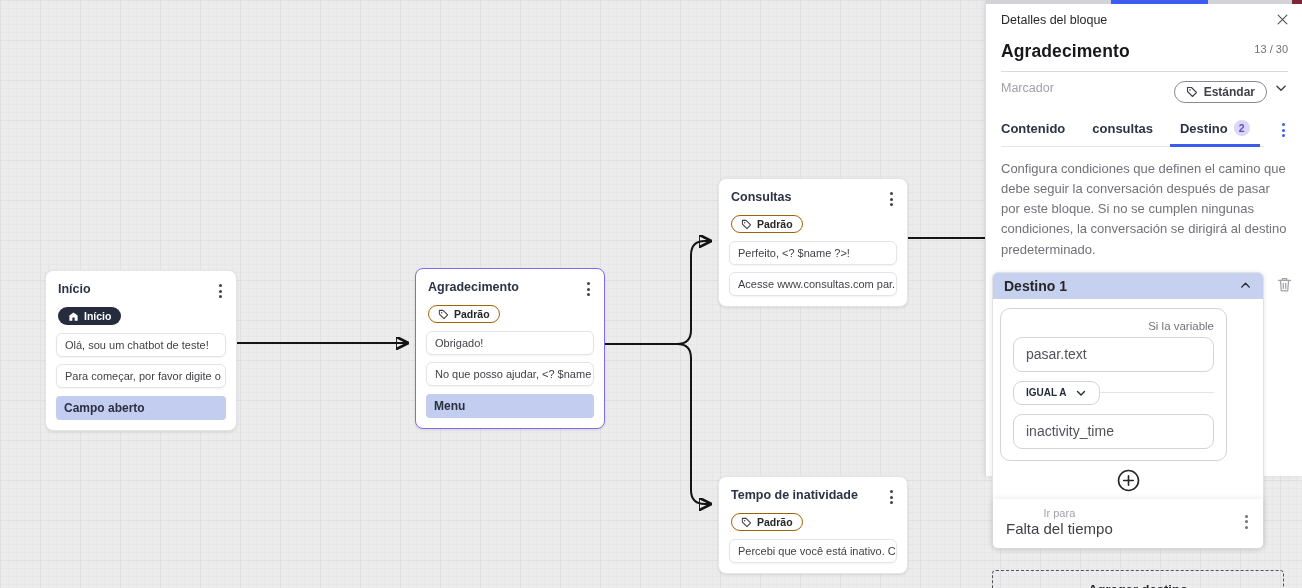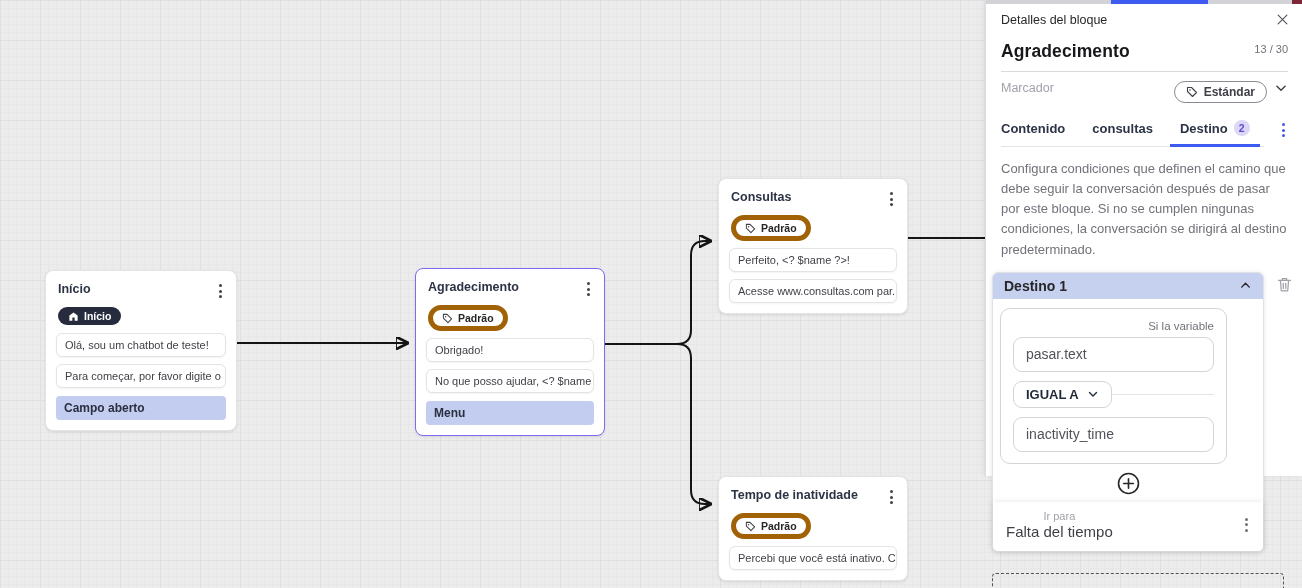--- a/index.html
+++ b/index.html
@@ -24,21 +24,21 @@
   .node.selected { border:1.5px solid #7b6cf0; }
   .node-head { display:flex; justify-content:space-between; align-items:flex-start; padding:11px 12px 0 12px; }
   .node-title { font-size:12.5px; font-weight:700; color:#2c3345; }
   .kebab { display:inline-flex; flex-direction:column; gap:2.5px; color:#3f3f46; padding:2px; cursor:pointer; }
   .kebab i { width:3px; height:3px; border-radius:50%; background:currentColor; }
   .kebab.blue { color:#3d5af1; }
   .kebab.gray { color:#71717a; }
   .badge-dark { display:inline-flex; align-items:center; gap:5px; margin:7px 12px 0 12px;
     background:#262c3d; color:#fff; border-radius:999px; padding:3px 10px; font-size:10.5px; font-weight:700; }
   .badge-outline { display:inline-flex; align-items:center; gap:5px; margin:7px 12px 0 12px;
-    background:#fff; color:#27272a; border:5px solid #a16207; border-radius:999px; padding:2px 9px; font-size:10.5px; font-weight:700; }
+    background:#fff; color:#27272a; border:1px solid #a16207; border-radius:999px; padding:2px 9px; font-size:10.5px; font-weight:700; }
   .bubble { margin:7px 10px 0 10px; background:#fff; border:1px solid #e4e4e7; border-radius:6px;
     box-shadow:0 1px 2px rgba(0,0,0,.05); padding:5px 8px; font-size:11px; color:#3f3f46;
     white-space:nowrap; overflow:hidden; }
   .action { margin:8px 10px 10px 10px; background:#c3cdf0; border-radius:4px; padding:5px 8px;
     font-size:12px; font-weight:700; color:#2a3040; }
 
   #node-inicio        { left:45px;  top:270px; width:192px; }
   #node-agradecimento { left:415px; top:268px; width:190px; }
   #node-consultas     { left:718px; top:178px; width:190px; }
   #node-tempo         { left:718px; top:476px; width:190px; }
@@ -82,21 +82,21 @@
   .dest-head { background:#c6d0ef; border-radius:5px 5px 0 0; padding:5px 11px; display:flex;
     justify-content:space-between; align-items:center; font-size:14px; font-weight:700; color:#27272a; cursor:pointer; }
   .dest-body { padding:9px 36px 0 7px; }
   .cond-card { border:1px solid #d4d4d8; border-radius:10px; padding:11px 12px; background:#fff; }
   .cond-label { font-size:11.5px; color:#71717a; margin-bottom:5px;text-align:right; }
   .input-box { border:1px solid #d4d4d8; border-radius:9px; height:35px; display:flex; align-items:center;
     padding:0 12px; font-size:14px; color:#52525b; background:#fff; }
   .op-row { display:flex; align-items:center; margin:9px 0; }
   .op-row::after { content:""; flex:1; height:1px; background:#e4e4e7; }
   .op-box { display:inline-flex; align-items:center; gap:8px; border:1px solid #d4d4d8; border-radius:9px;
-    padding:5px 12px; font-size:13px; font-weight:700; color:#1f2937; background:#fff; cursor:pointer; }
+    padding:5px 12px; font-size:10px; font-weight:700; color:#1f2937; background:#fff; cursor:pointer; }
   .plus-row { display:flex; justify-content:center; padding:8px 0 7px 0; }
   .plus-btn { display:flex; cursor:pointer; background:none; border:none; }
   .dest-foot { display:flex; justify-content:space-between; align-items:center; padding:8px 13px 11px 13px;
     background:#fff; border-radius:0 0 5px 5px; box-shadow:0 0 6px rgba(0,0,0,.10); position:relative;text-align:center; }
   .goto-label { font-size:11px; color:#a1a1aa; }
   .goto-value { font-size:15px; color:#3f3f46; margin-top:1px; }
   .trash-btn { position:absolute; right:-28px; top:4px; display:flex; cursor:pointer; background:none; border:none; }
 
   .add-dest { display:block; margin:21px 18px 0 6px; width:calc(100% - 24px); padding:11px 0;
     background:transparent; border:1.6px dashed #52525b; border-radius:4px; font-family:inherit;

